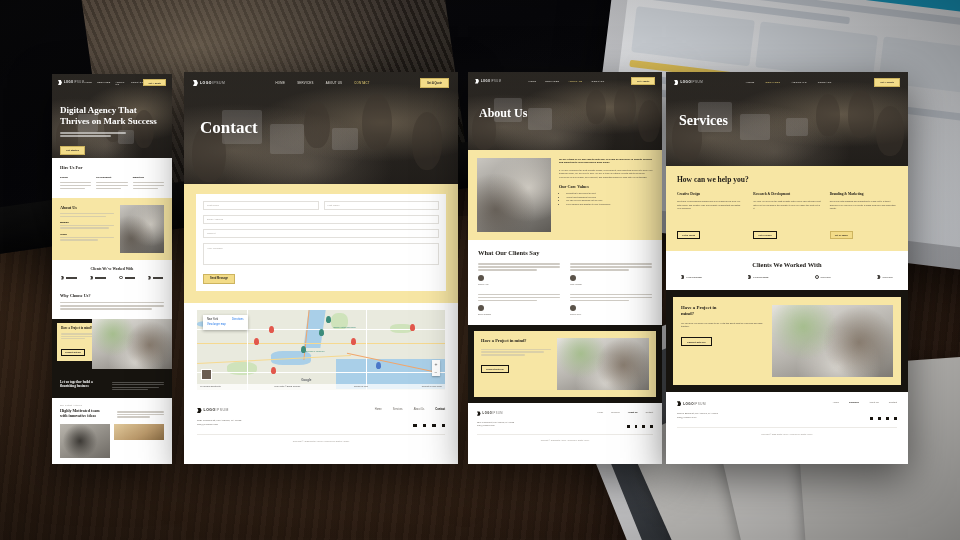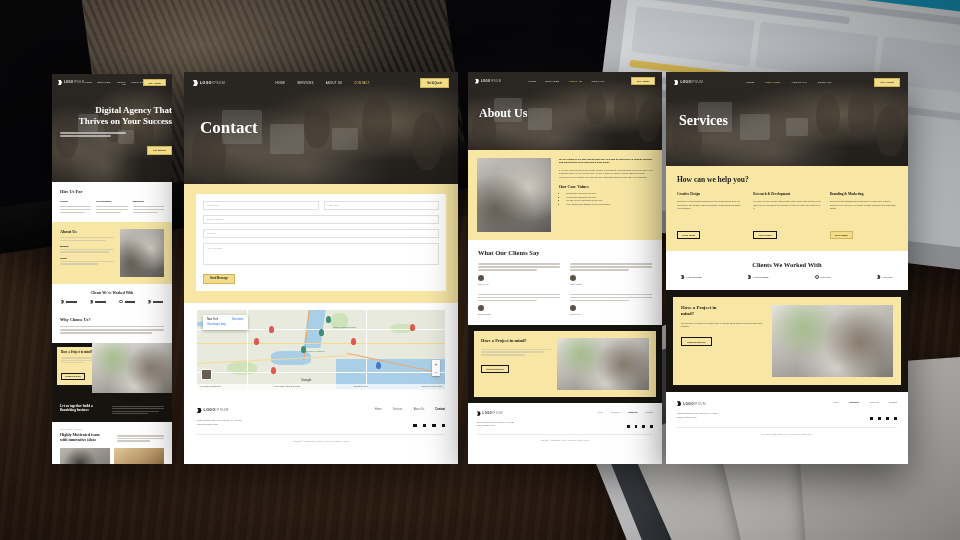--- a/index.html
+++ b/index.html
@@ -282,21 +282,21 @@
     <div class="paper p1"></div>
     <div class="paper p2"></div>
     <div class="paper p3"></div>
   </div>
 
   <div class="vignette"></div>
 </div>
 
 <div class="panel p-home">
 
-  <div class="hero" style="height:108px;text-align:right;">
+  <div class="hero" style="height:84px;">
     <div class="hero-people">
       <div class="hp" style="left:4px;top:44px;width:22px;height:40px;"></div>
       <div class="hp" style="left:52px;top:32px;width:18px;height:36px;"></div>
       <div class="hp" style="left:82px;top:36px;width:20px;height:38px;"></div>
       <div class="hp-mon" style="left:26px;top:40px;width:20px;height:18px;"></div>
       <div class="hp-mon" style="left:66px;top:56px;width:16px;height:14px;"></div>
     </div>
     <div class="navbar" style="padding:5px 6px;">
       <div class="logo">
         <span class="logo-mark" style="width:4px;height:5px;"></span>
@@ -305,21 +305,21 @@
       <div class="nav-links" style="gap:5px;font-size:2.2px;">
         <a href="#">HOME</a>
         <a href="#">SERVICES</a>
         <a href="#">ABOUT US</a>
         <a href="#">CONTACT</a>
       </div>
       <div class="btn-quote" style="font-size:2.2px;padding:1.5px 4px;">Get A Quote</div>
     </div>
     <div class="hero-title" style="font-size:9px;line-height:1.22;margin:14px 0 0 8px;">
       <div>Digital Agency That</div>
-      <div>Thrives on Your Success</div>
+      <div>Thrives on Mark Success</div>
     </div>
     <div class="hero-sub" style="margin:5px 0 0 8px;width:66px;">
       <div class="lorem w" style="height:1.6px;margin-bottom:1.6px;"></div>
       <div class="lorem w" style="height:1.6px;width:78%;"></div>
     </div>
     <div class="btn-quote" style="position:relative;z-index:3;display:inline-block;font-size:2.4px;padding:2px 5px;margin:6px 0 0 8px;">Get Started</div>
   </div>
 
   <div style="background:#fff;padding:7px 8px 9px;">
     <div class="serif" style="font-size:4.4px;">Hire Us For</div>

